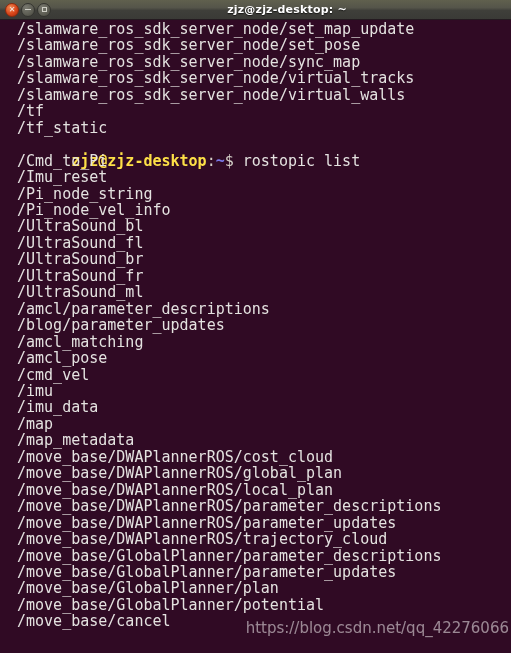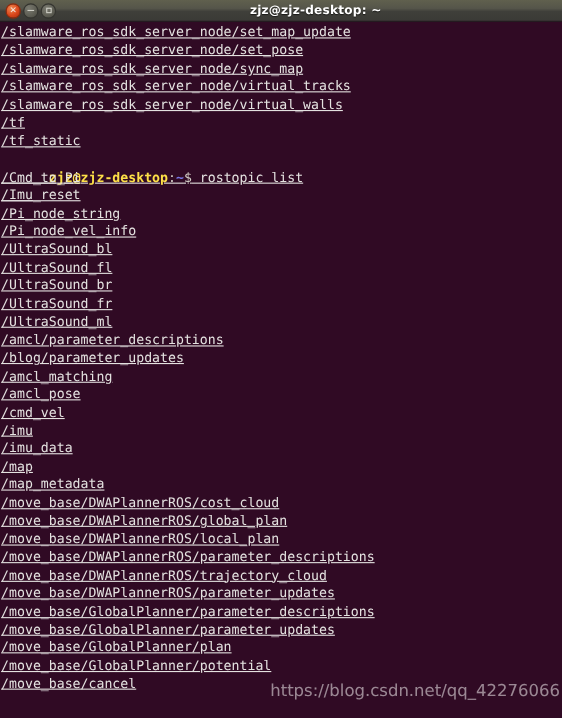--- a/index.html
+++ b/index.html
@@ -92,26 +92,25 @@
     flex: 1 1 auto;
     background: #300a24;
     position: relative;
     overflow: hidden;
     padding: 1px 0 0 1px;
     box-sizing: border-box;
   }
   .line {
     height: 16.46px;
     line-height: 16.46px;
-    font-size: 12px;
+    font-size: 15px;
     color: #e4e2e0;
     white-space: pre;
     letter-spacing: 0px;
-    padding-left: 0;
-    text-decoration: underline;
+    padding-left: 16px;
   }
   .seg-user { color: #fde047; font-weight: bold; }
   .seg-sep  { color: #d4d0c8; }
   .seg-path { color: #7a78e8; font-weight: bold; }
   .seg-cmd  { color: #e4e2e0; }
   
   .watermark {
     position: absolute;
     right: 2px;
     bottom: 16px;
@@ -173,22 +172,22 @@
         <div class="line">/amcl_pose</div>
         <div class="line">/cmd_vel</div>
         <div class="line">/imu</div>
         <div class="line">/imu_data</div>
         <div class="line">/map</div>
         <div class="line">/map_metadata</div>
         <div class="line">/move_base/DWAPlannerROS/cost_cloud</div>
         <div class="line">/move_base/DWAPlannerROS/global_plan</div>
         <div class="line">/move_base/DWAPlannerROS/local_plan</div>
         <div class="line">/move_base/DWAPlannerROS/parameter_descriptions</div>
+        <div class="line">/move_base/DWAPlannerROS/parameter_updates</div>
         <div class="line">/move_base/DWAPlannerROS/trajectory_cloud</div>
-        <div class="line">/move_base/DWAPlannerROS/parameter_updates</div>
         <div class="line">/move_base/GlobalPlanner/parameter_descriptions</div>
         <div class="line">/move_base/GlobalPlanner/parameter_updates</div>
         <div class="line">/move_base/GlobalPlanner/plan</div>
         <div class="line">/move_base/GlobalPlanner/potential</div>
         <div class="line">/move_base/cancel</div>
       </div>
 
     <div class="watermark">https://blog.csdn.net/qq_42276066</div>
   </div>
 

